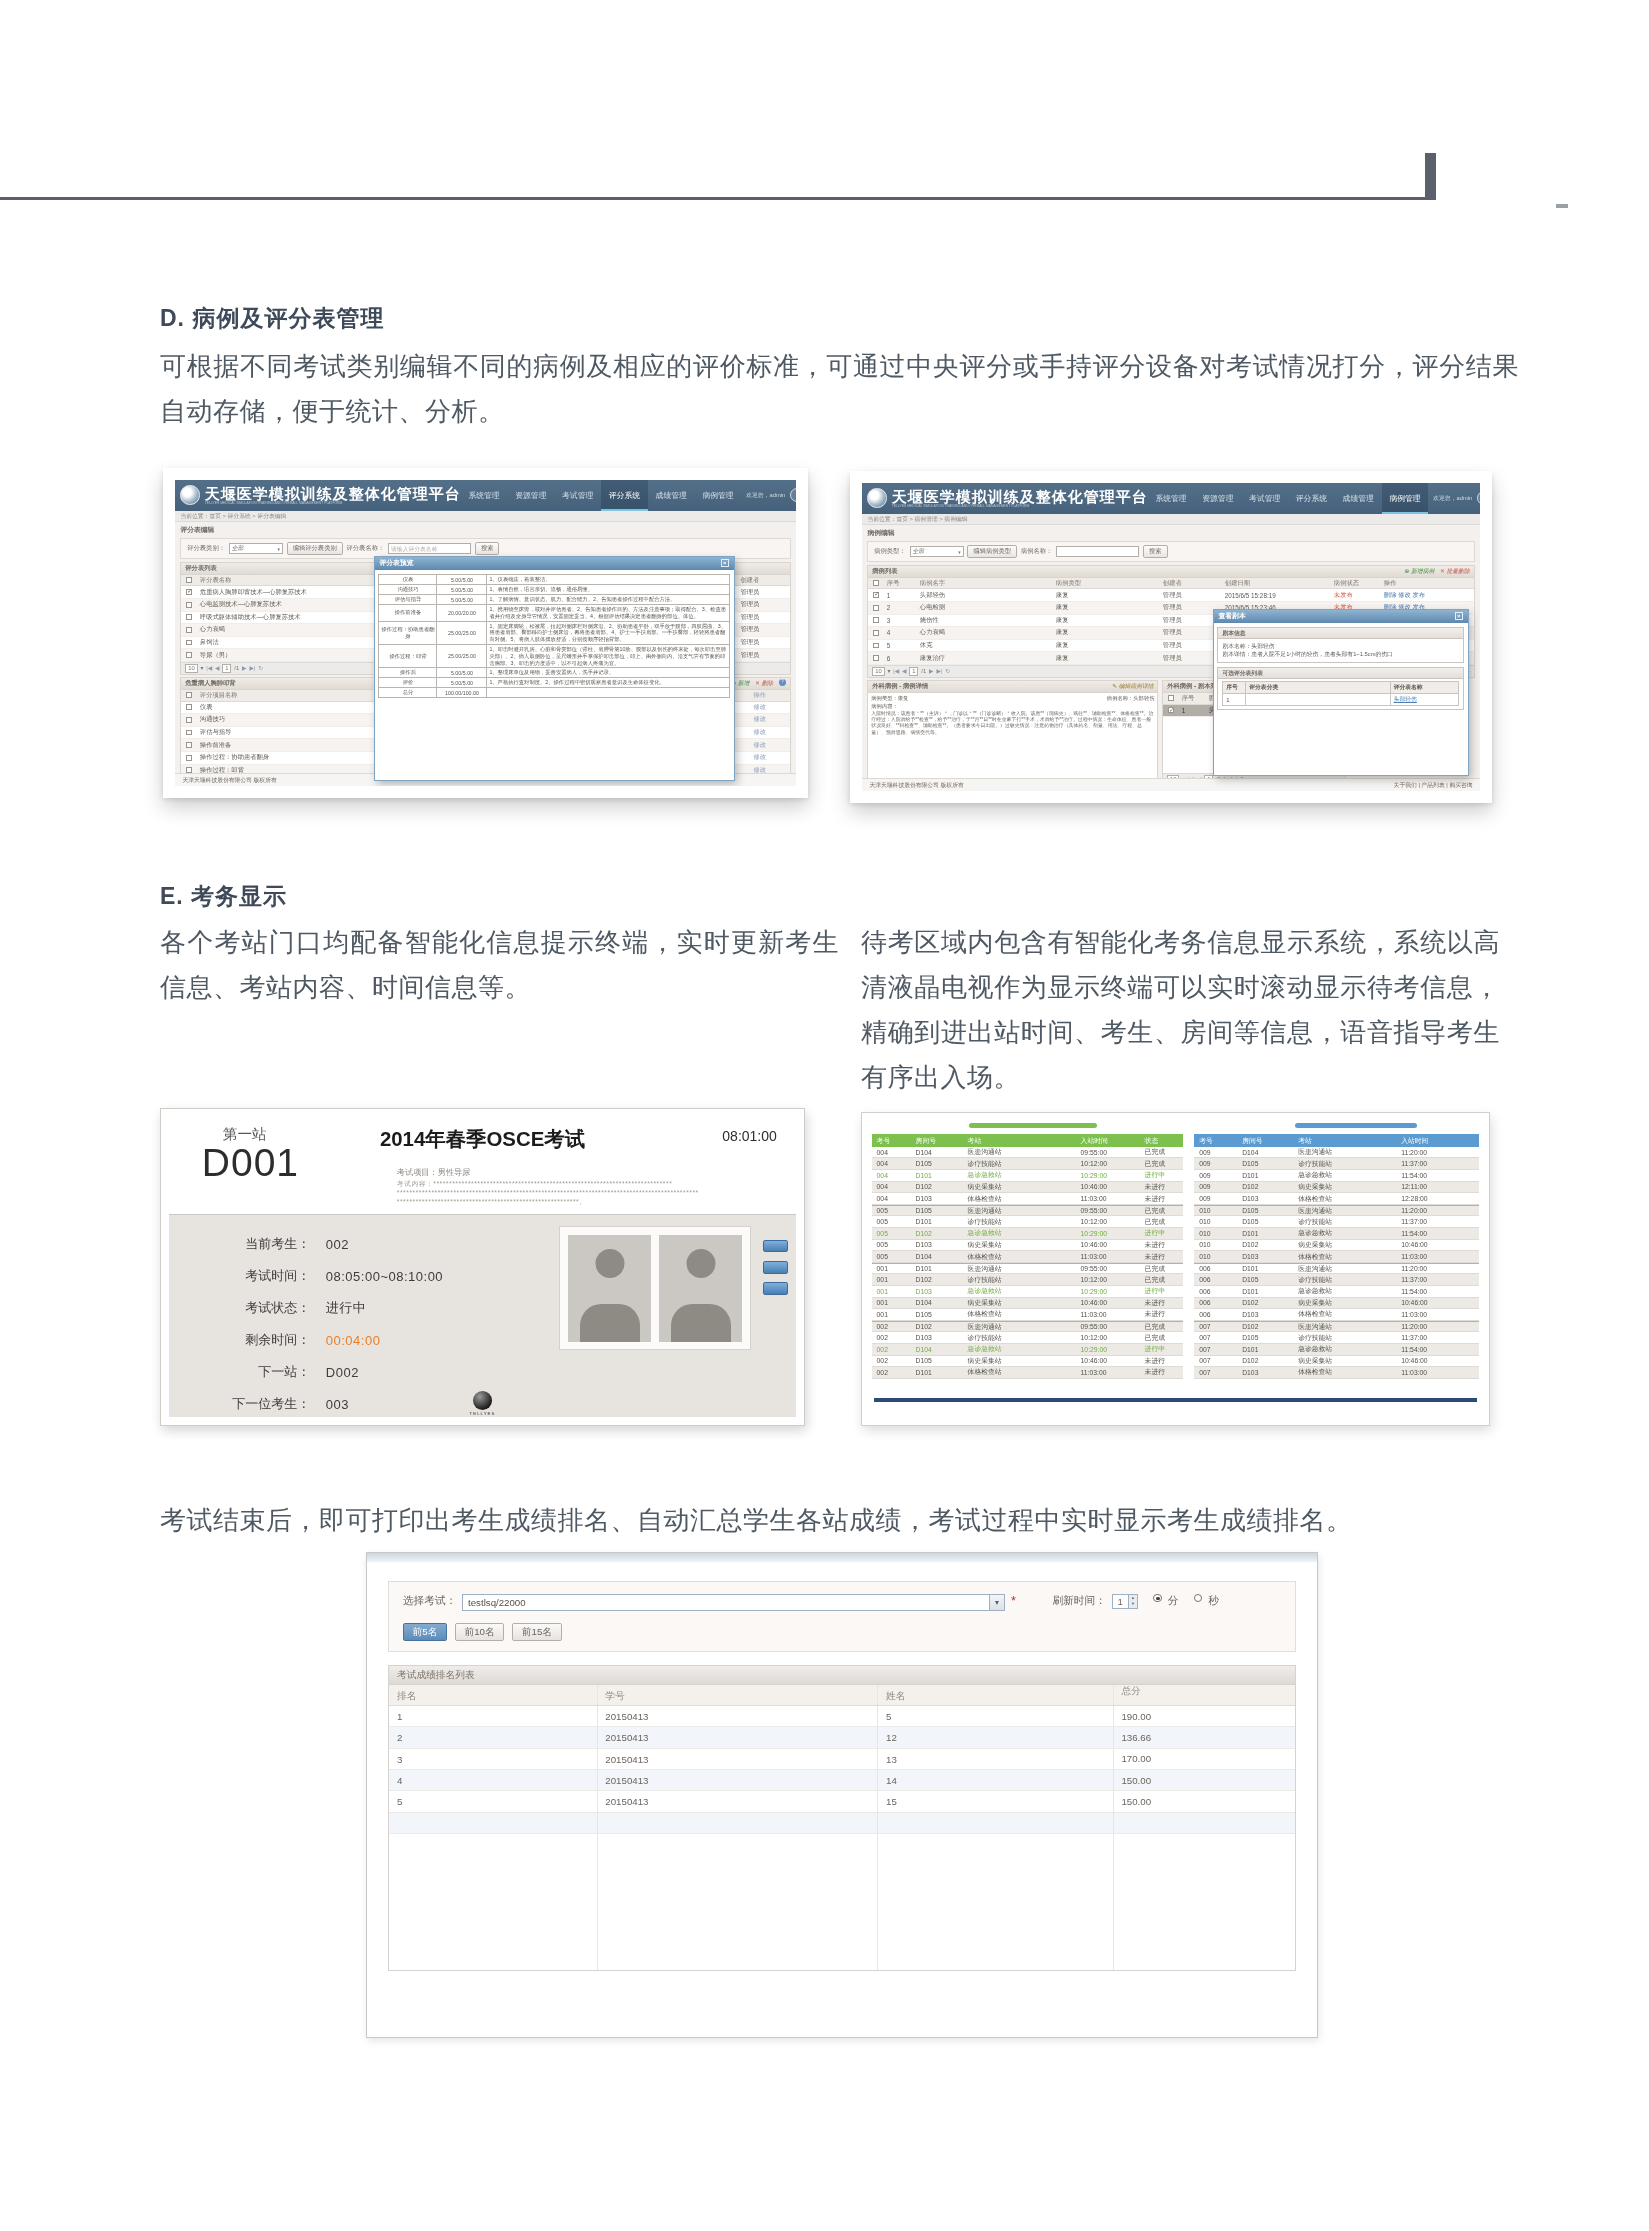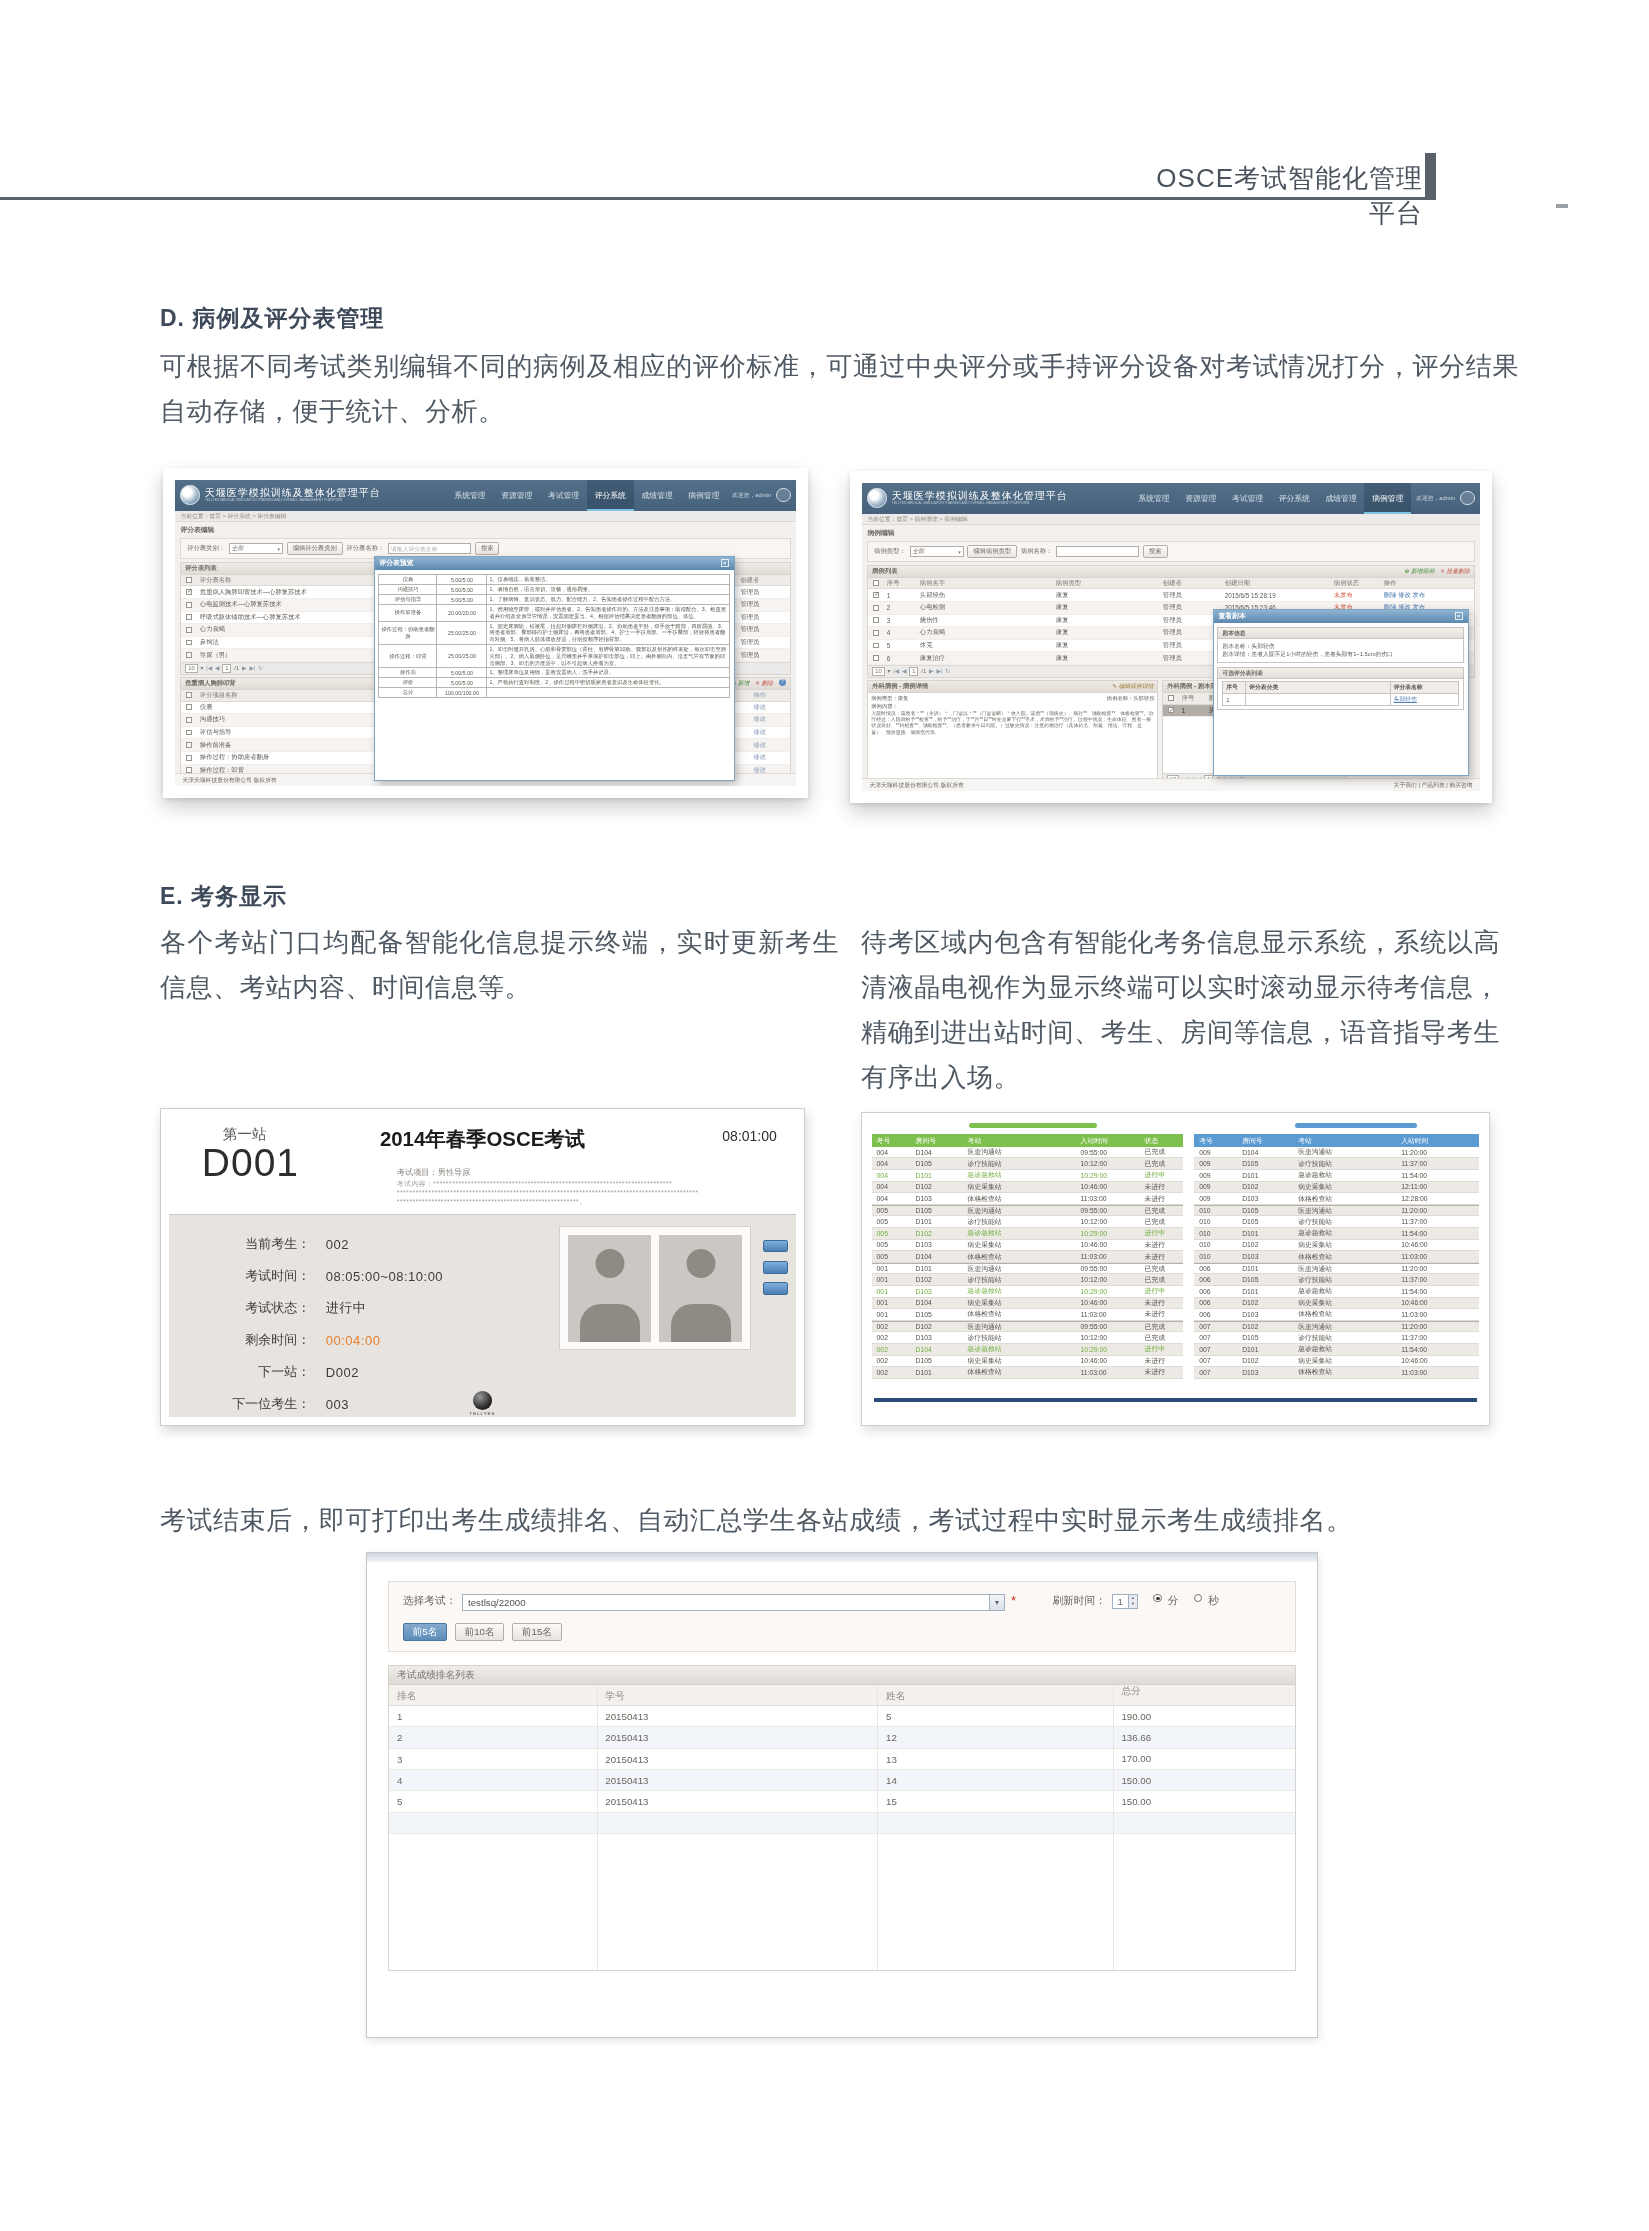--- a/index.html
+++ b/index.html
@@ -26,21 +26,21 @@
   .shot{position:absolute;background:#fff}
   .dcard{padding:11.6px;box-shadow:0 9.7px 19.4px rgba(0,0,0,.20),0 1.9px 4.9px rgba(0,0,0,.12)}
   #shot-score{left:163px;top:468px;width:645px;height:330px}
   #shot-case{left:850px;top:471px;width:642px;height:332px}
 
   
   .mini-app{position:relative;width:100%;height:100%;background:#f3f0ed;overflow:hidden;font-size:6.8px;color:#5f5a55}
   .ma-head{display:flex;align-items:center;height:31px;background:linear-gradient(180deg,#547089,#46617b);padding:0 5.8px;color:#fff}
   .ma-logo{width:19.4px;height:19.4px;border-radius:50%;background:radial-gradient(circle at 35% 35%,#ffffff 0 25%,#9db5c8 60%,#51708c 100%);border:1.9px solid #e8eef3;flex:0 0 auto}
   .ma-brand{margin-left:4.9px;line-height:1.15;white-space:nowrap}
-  .ma-brand-main{font-size:10px;font-weight:normal;letter-spacing:1px}
+  .ma-brand-main{font-size:15px;font-weight:bold;letter-spacing:1px}
   .ma-brand-sub{font-size:3.4px;color:#b9c8d5}
   .ma-nav{display:flex;margin-left:auto;height:100%}
   .ma-nav-item{padding:0 7.8px;line-height:31px;font-size:7.8px;color:#d6e1ea;white-space:nowrap}
   .ma-nav-item.active{background:rgba(12,34,54,.25);color:#fff;box-shadow:inset 0 -1.9px 0 #7cc5e2}
   .ma-welcome{font-size:5.8px;color:#cfdae4;margin:0 4.9px;white-space:nowrap}
   .ma-avatar{width:14.6px;height:14.6px;border-radius:50%;border:1px solid #cfdae4;background:rgba(255,255,255,.15);flex:0 0 auto}
   .ma-crumb{height:11.6px;line-height:11.6px;background:#ecebe9;border-bottom:1px solid #dcdad7;color:#8b8680;font-size:5.8px;padding:0 5.8px}
   .ma-label{font-size:6.8px;font-weight:bold;color:#6e6862;padding:2.9px 5.8px 1px}
   .ma-filter{display:flex;align-items:center;gap:3.9px;margin:1.9px 5.8px;border:1px solid #ddd9d5;background:#f8f5f2;height:21.3px;padding:0 5.8px;font-size:6.3px;color:#6e6862;white-space:nowrap}
   .ma-select{display:inline-flex;align-items:center;justify-content:space-between;width:54px;height:11.6px;background:#fff;border:1px solid #b3aea8;font-size:5.8px;padding:0 1.9px;color:#6e6862}
@@ -182,21 +182,20 @@
   .rk-thead .rk-c1,.rk-thead .rk-c2,.rk-thead .rk-c3{border-right:1px solid #e8e6e3;height:100%;line-height:21.3px}
   .rk-trow.empty{background:#f2f6fa}
   .rk-empty{display:flex;height:136px}
   .rk-empty .rk-c1,.rk-empty .rk-c2,.rk-empty .rk-c3{border-right:1px solid #e8e6e3;height:100%}
 </style>
 </head>
 <body>
 
 <div class="page">
 
-  <div class="header-title">OSCE考试智能化管理平台</div>
   <div class="header-vbar"></div>
   <div class="header-rule"></div>
   <div class="header-dot"></div>
 
   <div class="sec-heading" id="d-heading">D. 病例及评分表管理</div>
   <div class="sec-para" id="d-para">可根据不同考试类别编辑不同的病例及相应的评价标准，可通过中央评分或手持评分设备对考试情况打分，评分结果自动存储，便于统计、分析。</div>
 
   <div class="shot dcard" id="shot-score">
     <div class="mini-app">
       <div class="ma-head">

